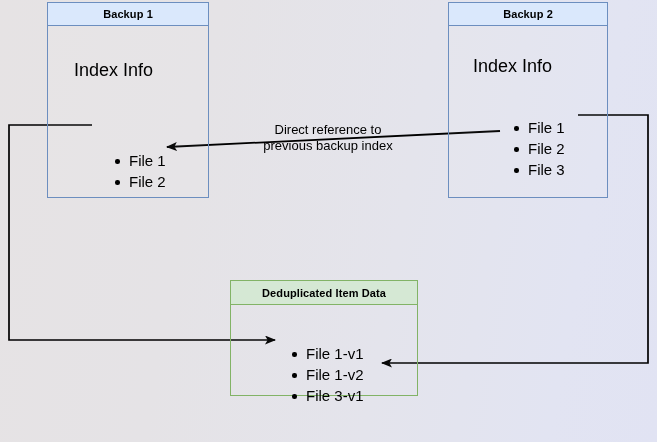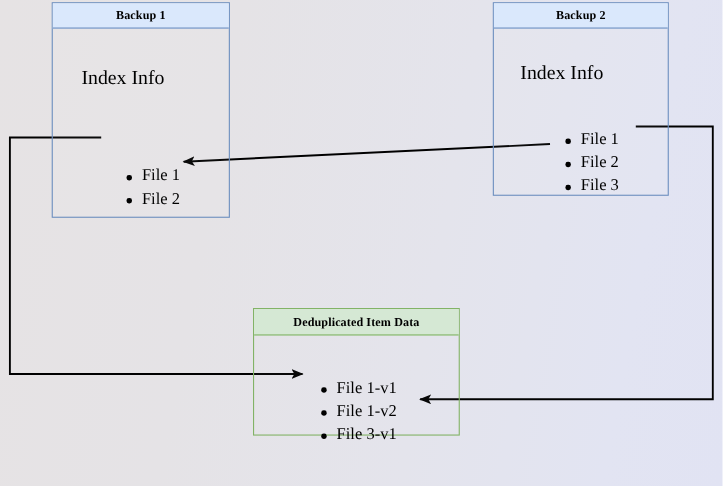--- a/index.html
+++ b/index.html
@@ -7,21 +7,21 @@
     margin: 0;
     padding: 0;
     background: #ffffff;
   }
   #canvas {
     position: relative;
     width: 657px;
     height: 442px;
     overflow: hidden;
     background: linear-gradient(100deg, #e6e3e4 0%, #e5e3e6 30%, #e4e4ec 60%, #e2e4f2 85%, #e1e3f3 100%);
-    font-family: Liberation Serif, serif;
+    font-family: Liberation Sans, sans-serif;
     -webkit-font-smoothing: antialiased;
   }
 
   
   #connectors {
     position: absolute;
     left: 0; top: 0;
     width: 657px;
     height: 442px;
     pointer-events: none;
@@ -145,21 +145,21 @@
     <div class="node-header">Backup 1</div>
     <div class="node-body">
       <div class="index-caption" style="left:26px; top:35px;">Index Info</div>
       <ul class="bullet-list" style="left:48px; top:108px;">
         <li>File 1</li>
         <li>File 2</li>
       </ul>
     </div>
   </div>
 
-  <div class="node blue" style="left:448px; top:2px; width:160px; height:176px;">
+  <div class="node blue" style="left:448px; top:2px; width:160px; height:196px;">
     <div class="node-header">Backup 2</div>
     <div class="node-body">
       <div class="index-caption" style="left:24px; top:31px;">Index Info</div>
       <ul class="bullet-list" style="left:46px; top:75px;">
         <li>File 1</li>
         <li>File 2</li>
         <li>File 3</li>
       </ul>
     </div>
   </div>
@@ -168,14 +168,18 @@
     <div class="node-header">Deduplicated Item Data</div>
     <div class="node-body">
       <ul class="bullet-list" style="left:42px; top:22px;">
         <li>File 1-v1</li>
         <li>File 1-v2</li>
         <li>File 3-v1</li>
       </ul>
     </div>
   </div>
 
+  <div class="edge-label" style="left:249px; top:122px; width:158px;">
+    <div>Direct reference to</div>
+    <div>previous backup index</div>
+  </div>
 
 </div>
 
 </body></html>

